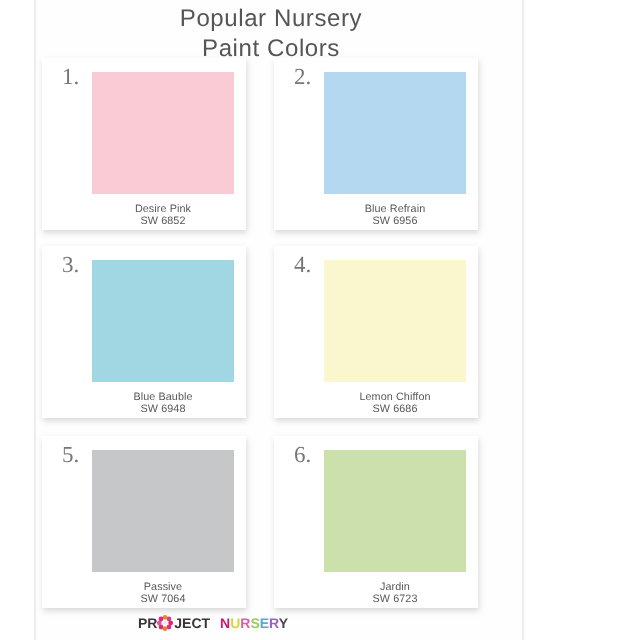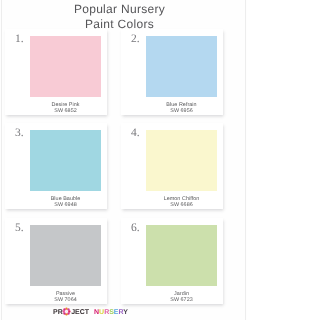--- a/index.html
+++ b/index.html
@@ -1,19 +1,19 @@
 <!DOCTYPE html>
 <html><head>
 <meta charset="utf-8">
 <style>
   html,body{margin:0;padding:0;}
   body{width:247px;height:320px;overflow:hidden;background:#ffffff;
        font-family:"Liberation Sans",sans-serif;
        -webkit-font-smoothing:antialiased;text-rendering:geometricPrecision;}
-  .page{position:absolute;left:0;top:0;width:247px;height:320px;
+  .page{position:absolute;left:16px;top:0;width:247px;height:320px;
         background:#fefefe;box-sizing:border-box;will-change:transform;transform:translateZ(0);}
   .border-l{position:absolute;left:1px;top:0;width:1px;height:320px;background:#ededed;}
   .border-r{position:absolute;left:245px;top:0;width:1px;height:320px;background:#ededed;}
   .title{position:absolute;left:0;top:0;width:247px;text-align:center;
          font-size:12px;color:#555558;letter-spacing:0.3px;}
   .t1{position:absolute;left:-4px;top:2px;width:247px;height:14px;line-height:14px;text-align:center;}
   .t2{position:absolute;left:-4px;top:16.5px;width:247px;height:14px;line-height:14px;text-align:center;}
   .card{position:absolute;width:102px;height:86px;background:#fff;
         box-shadow:0.5px 1.5px 3px rgba(120,120,125,.28);}
   .num{position:absolute;left:10px;top:5px;font-family:"Liberation Serif",serif;

